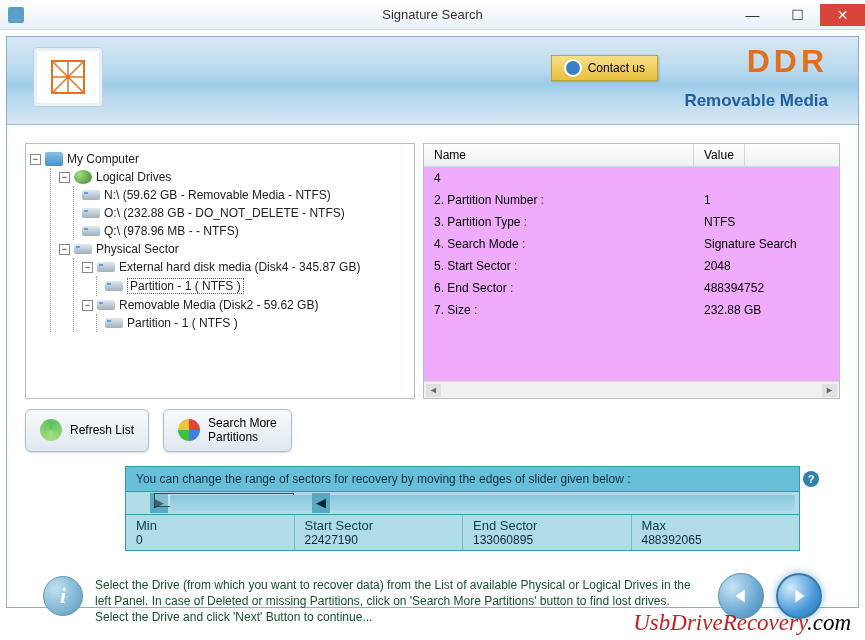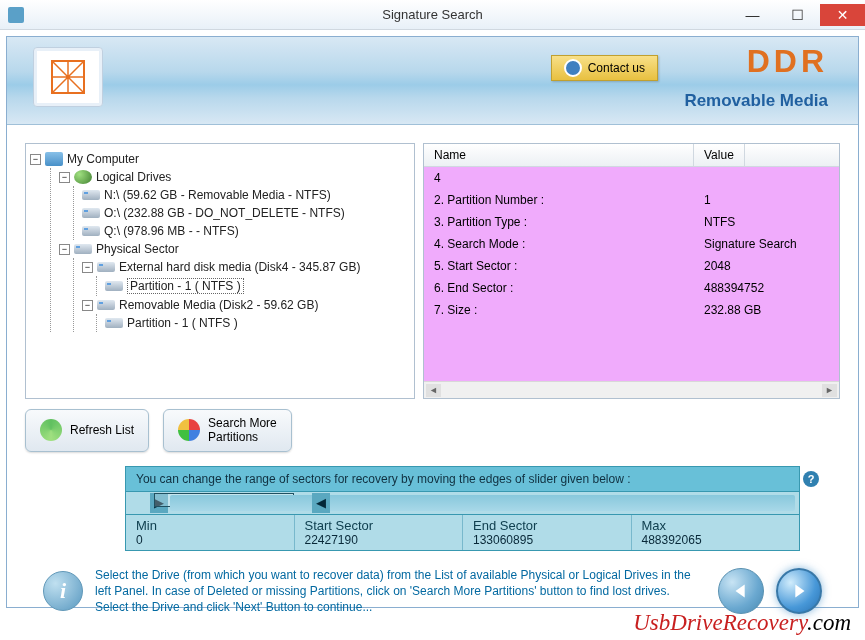--- a/index.html
+++ b/index.html
@@ -75,21 +75,21 @@
 .sector-values { display: flex; background: #b0dce8; border: 1px solid #3898b0; border-top: none; }
 .sector-cell { flex: 1; padding: 3px 10px; border-right: 1px solid #78b8cc; }
 .sector-cell:last-child { border-right: none; }
 .sector-cell .lbl { font-size: 13px; color: #104050; }
 .sector-cell .val { font-size: 12px; color: #082838; }
 
 
 .footer { margin-top: 12px; padding: 0 18px; display: flex; align-items: center; gap: 12px; }
 .info-icon { width: 40px; height: 40px; background: radial-gradient(circle at 30% 30%, #c0e0f0, #5898c0); border-radius: 50%; display: flex; align-items: center; justify-content: center; border: 1px solid #6098b8; }
 .info-icon span { color: #fff; font-size: 22px; font-family: Georgia, serif; font-style: italic; font-weight: bold; }
-.footer-text { flex: 1; font-size: 12px; color: #0369a1; line-height: 1.35; }
+.footer-text { flex: 1; font-size: 12px; color: #14532d; line-height: 1.35; margin-top: 10px; }
 .nav-btn { width: 46px; height: 46px; border-radius: 50%; background: radial-gradient(circle at 30% 30%, #c8e4f4, #6aa8d0 60%, #4888b0); border: 1px solid #5890b0; display: flex; align-items: center; justify-content: center; cursor: pointer; }
 .nav-btn svg { width: 22px; height: 22px; }
 .nav-btn.back svg { transform: scaleX(-1); }
 .nav-btn.next { background: radial-gradient(circle at 30% 30%, #d0ecfc, #4898d8 60%, #2870b0); border: 2px solid #3878a8; box-shadow: 0 0 8px rgba(60,140,200,0.6); }
 
 
 .watermark { position: absolute; right: 14px; bottom: 4px; font-family: "Comic Sans MS", cursive; font-size: 23px; font-style: italic; }
 .watermark .red { color: #c82020; }
 .watermark .black { color: #000; }
 </style>

